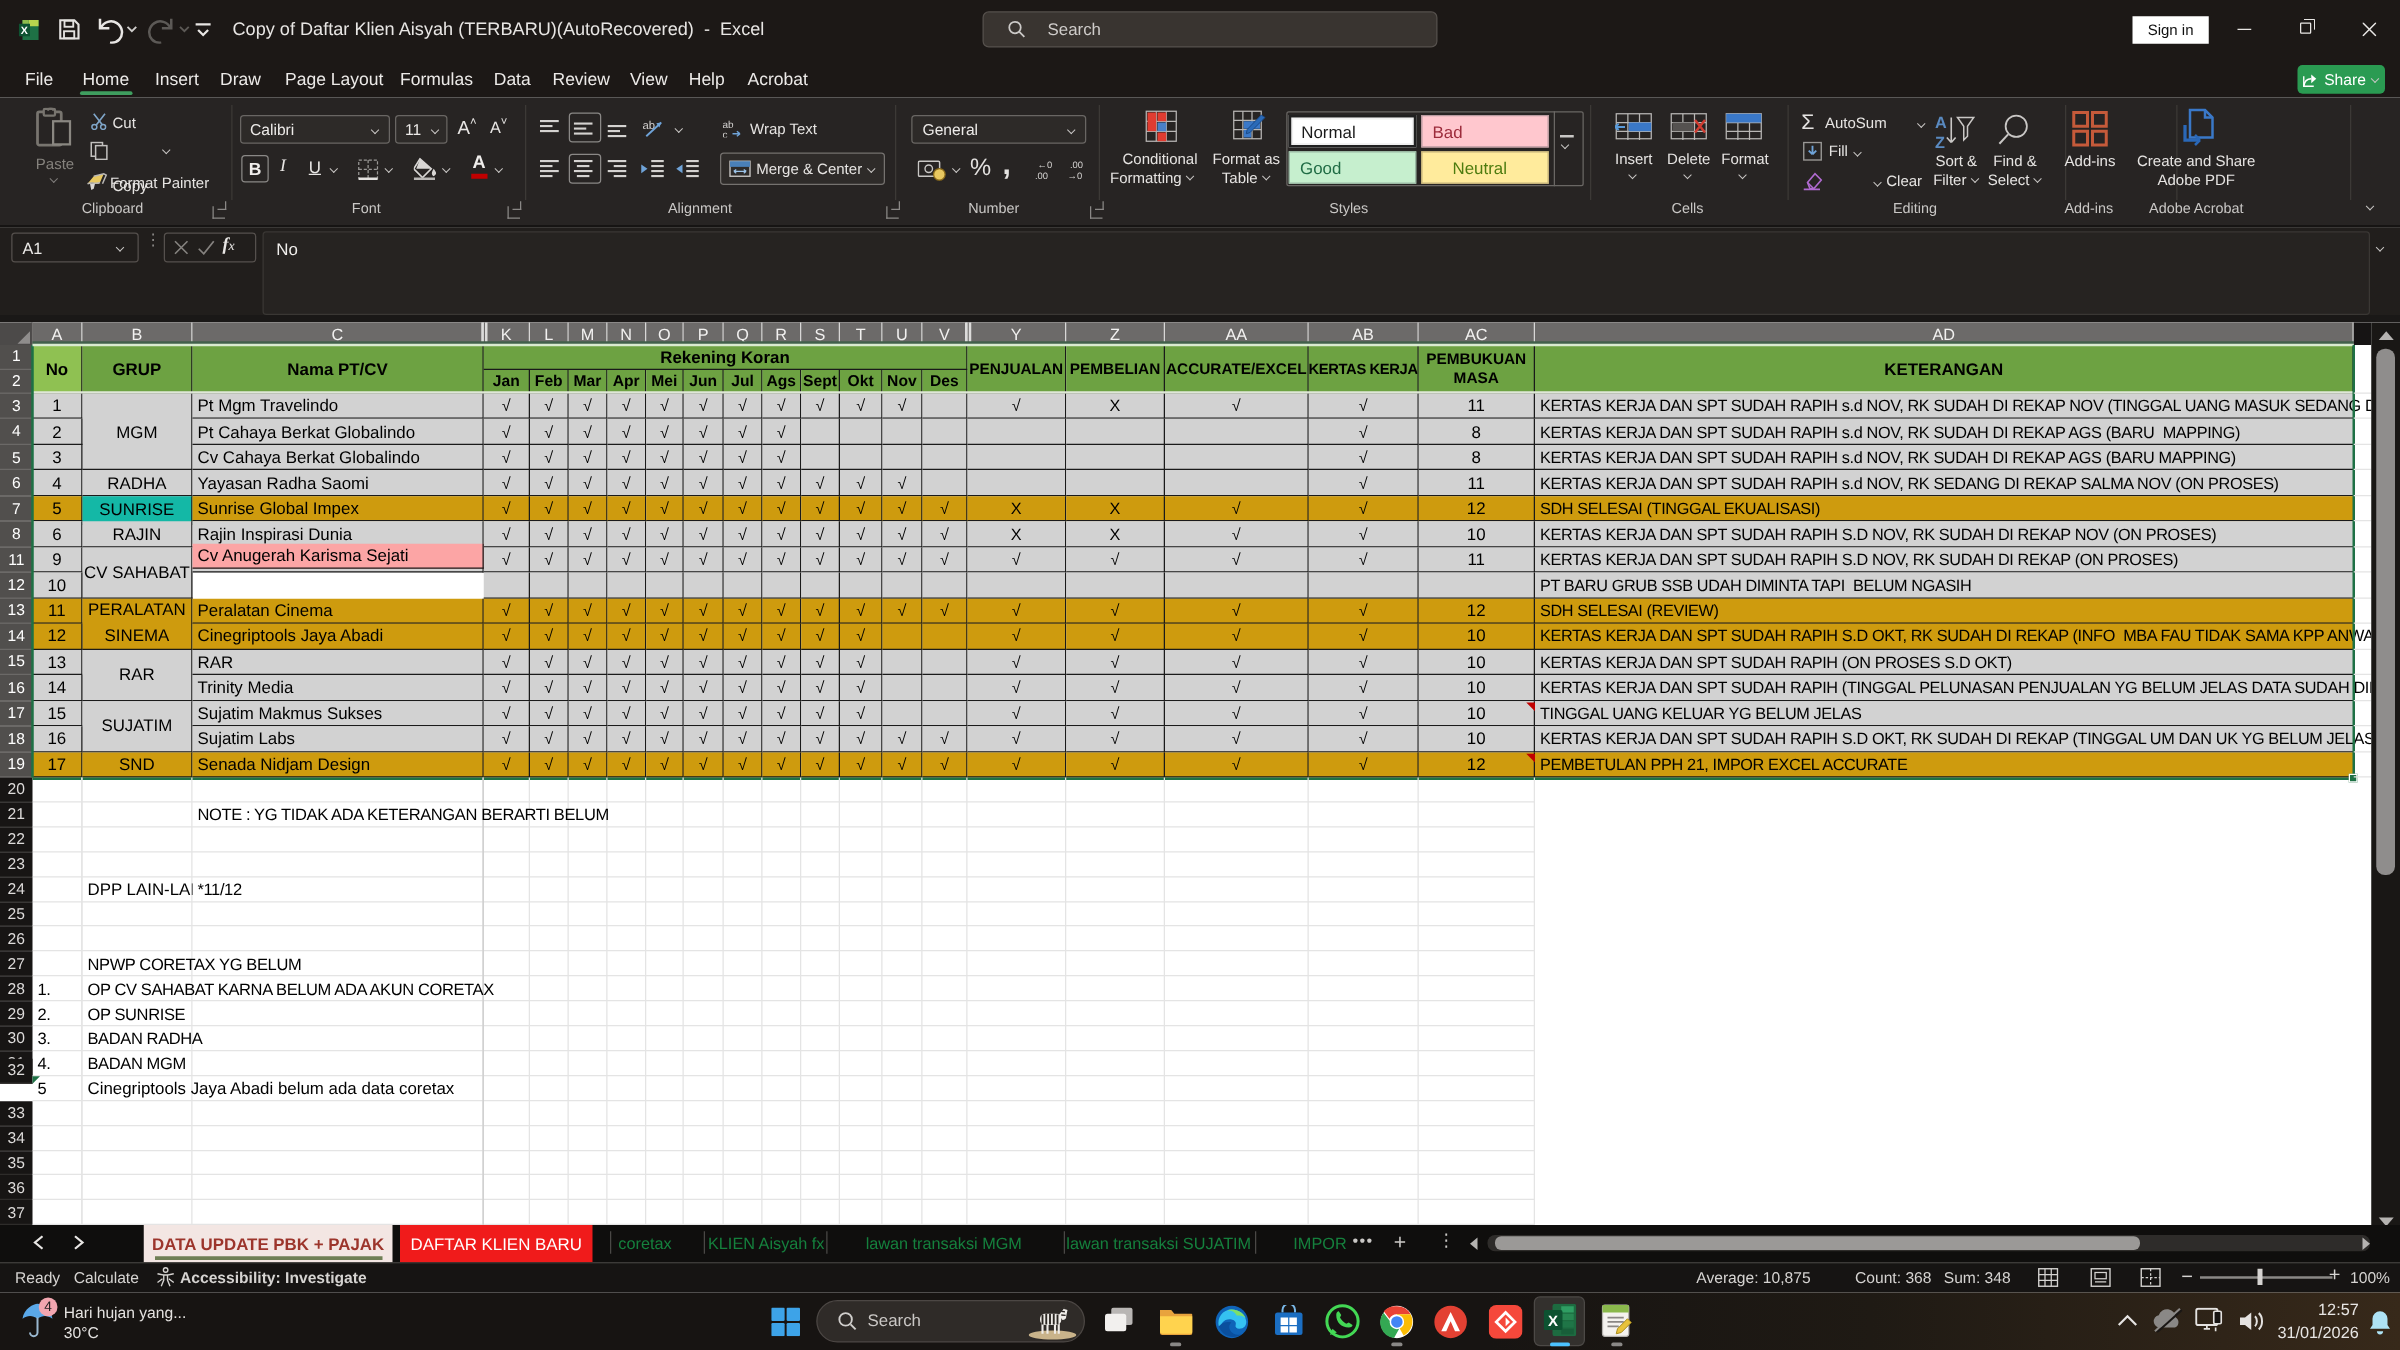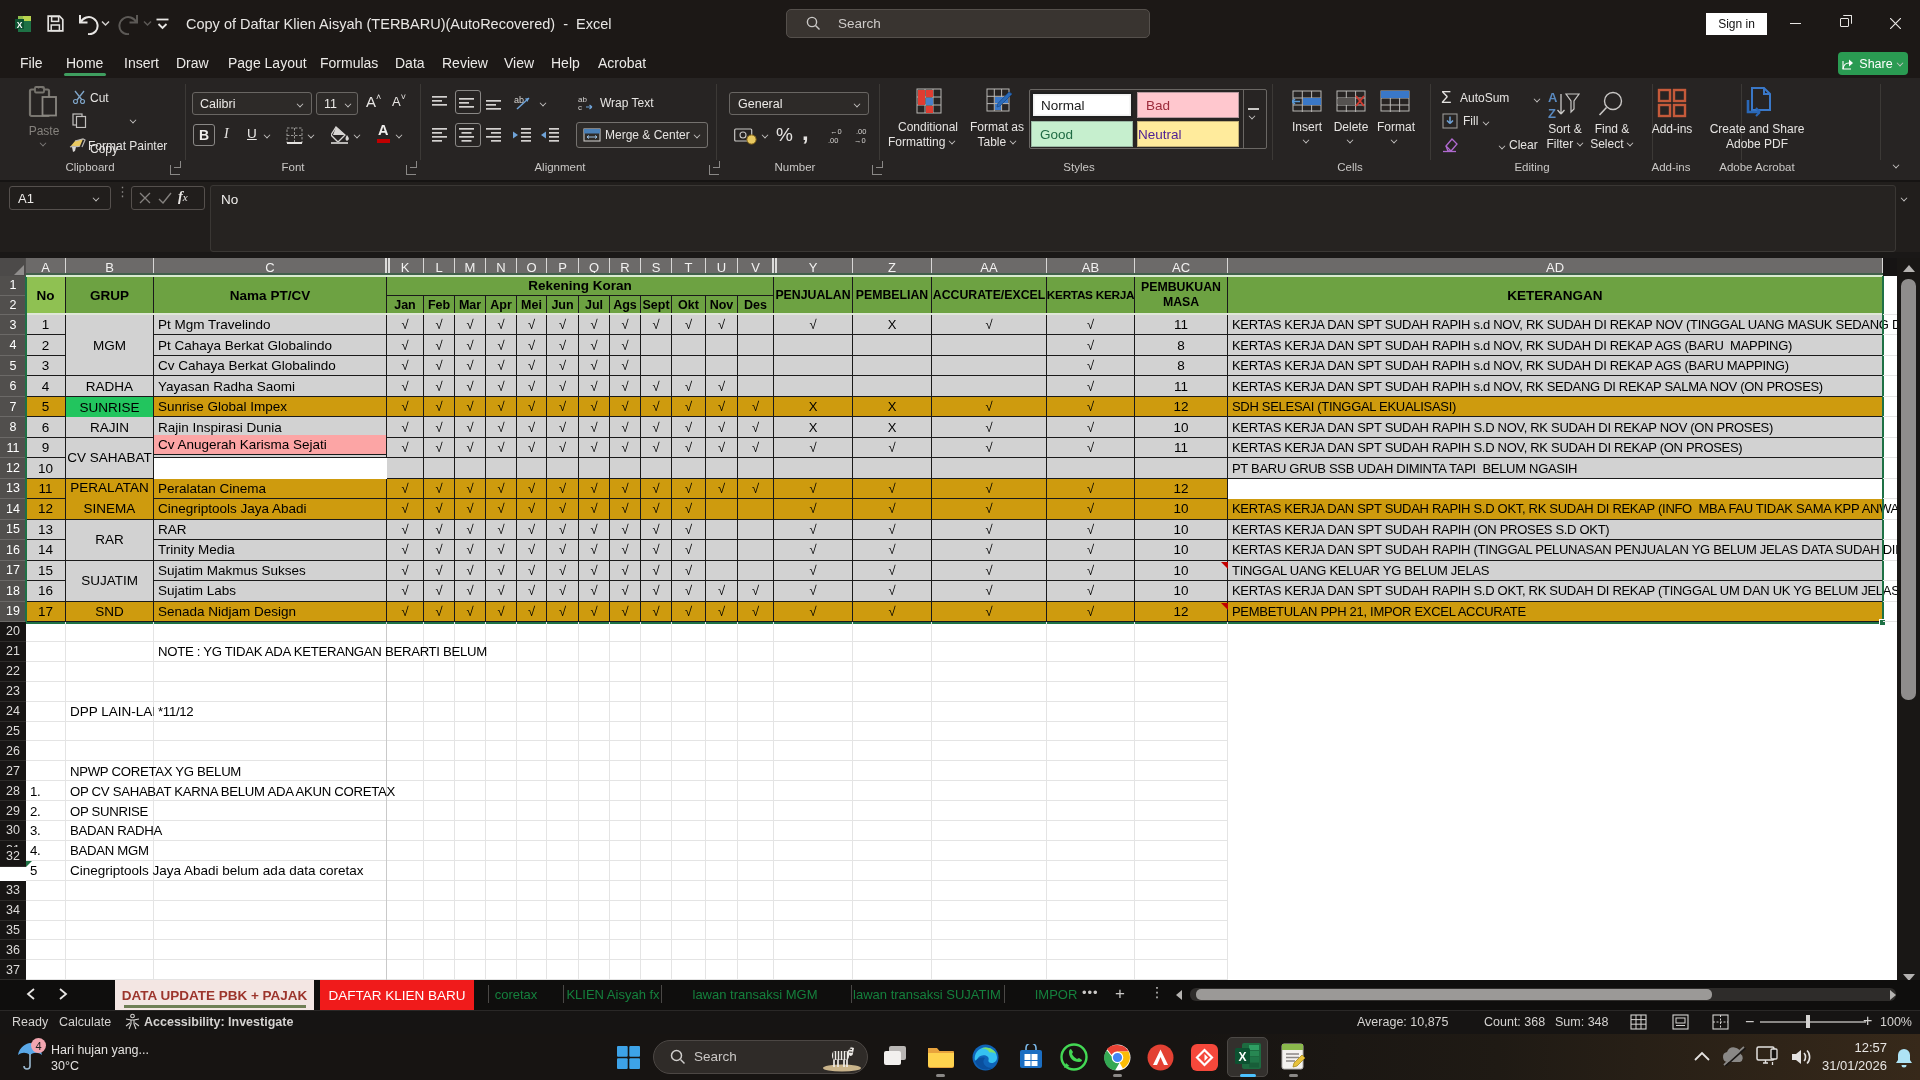--- a/index.html
+++ b/index.html
@@ -279,21 +279,21 @@
  <rect x="9" y="9" width="13" height="6" fill="#3a78c8"></rect>
       <rect x="9" y="16" width="6" height="6" fill="#3a78c8"></rect>
  <path d="M26 6L14 18l-3 1 .8-3.5L23 4z" fill="#2a6ab8" stroke="#1a4a88" stroke-width=".8"></path>
 </svg>
 <div class="abs rbtxt" style="left:957px;top:120px;width:80px;text-align:center;">Format as</div>
 <div class="abs rbtxt" style="left:957px;top:135px;width:80px;text-align:center;">Table <span class="car" style="vertical-align:1px;"></span></div>
 <div class="abs" style="left:1029px;top:89px;width:238px;height:60px;border:1px solid #6a6764;border-radius:2px;"></div>
     <div class="abs" style="left:1031px;top:92px;width:102px;height:26px;background:#ffffff;color:#1a1a1a;border:2px solid #202020;box-shadow:0 0 0 1.5px #f0f0f0 inset;font-size:13.5px;display:flex;align-items:center;padding-left:8px;">Normal</div>
     <div class="abs" style="left:1137px;top:92px;width:102px;height:26px;background:#ffc7ce;color:#9c2b3b;border:1px solid #b89aa0;font-size:13.5px;display:flex;align-items:center;padding-left:8px;">Bad</div>
     <div class="abs" style="left:1031px;top:121px;width:102px;height:26px;background:#c6efce;color:#1f6b44;border:1px solid #9ab8a4;font-size:13.5px;display:flex;align-items:center;padding-left:8px;">Good</div>
-    <div class="abs" style="left:1137px;top:121px;width:102px;height:26px;background:#ffeb9c;color:#4c1d95;border:1px solid #c2b078;font-size:13.5px;display:flex;align-items:center;padding-left:0;">Neutral</div>
+    <div class="abs" style="left:1137px;top:121px;width:102px;height:26px;background:#ffeb9c;color:#4d7c0f;border:1px solid #c2b078;font-size:13.5px;display:flex;align-items:center;padding-left:24px;">Neutral</div>
     <div class="abs" style="left:1243px;top:89px;width:22px;height:60px;border-left:1px solid #6a6764;"></div>
     <div class="abs" style="left:1248px;top:108px;width:11px;height:2px;background:#c9c7c5;"></div>
     <div class="abs car" style="left:1249px;top:113px;"></div>
     <svg class="abs" style="left:1292px;top:90px;" width="30" height="22" viewBox="0 0 30 22">
       <rect x="1" y="1" width="28" height="20" fill="none" stroke="#b9b7b5" stroke-width="1"></rect>
       <path d="M1 8h28M1 15h28M10.3 1v21M19.6 1v21" stroke="#b9b7b5" stroke-width="1"></path>
       <rect x="11" y="8" width="18" height="7" fill="#3a78c8"></rect>
       <path d="M8 11.5H0M0 11.5l3-2.5M0 11.5l3 2.5" stroke="#5a9ad8" stroke-width="1.6" fill="none"></path>
     </svg>
     <div class="abs rbtxt" style="left:1277px;top:120px;width:60px;text-align:center;">Insert</div>
@@ -546,21 +546,21 @@
     <div class="cell bb ctr" style="left:672px;top:376.40999999999997px;width:34px;height:20.47px;background:#d2d2d2;font-size:13px;color:#000;">√</div>
     <div class="cell bb ctr" style="left:706px;top:376.40999999999997px;width:32px;height:20.47px;background:#d2d2d2;font-size:13px;color:#000;">√</div>
     <div class="cell bb ctr" style="left:738px;top:376.40999999999997px;width:36px;height:20.47px;background:#d2d2d2;font-size:13px;color:#000;"></div>
     <div class="cell bb ctr" style="left:774px;top:376.40999999999997px;width:79px;height:20.47px;background:#d2d2d2;font-size:13px;color:#000;"></div>
     <div class="cell bb ctr" style="left:853px;top:376.40999999999997px;width:79px;height:20.47px;background:#d2d2d2;font-size:13px;color:#000;"></div>
     <div class="cell bb ctr" style="left:932px;top:376.40999999999997px;width:115px;height:20.47px;background:#d2d2d2;font-size:13px;color:#000;"></div>
     <div class="cell bb ctr" style="left:1047px;top:376.40999999999997px;width:88px;height:20.47px;background:#d2d2d2;font-size:13px;color:#000;">√</div>
     <div class="cell bb ctr" style="left:1135px;top:376.40999999999997px;width:93px;height:20.47px;background:#d2d2d2;font-size:13.5px;color:#000;">11</div>
     <div class="cell bb lft" style="left:1228px;top:376.40999999999997px;width:656px;height:20.47px;background:#d2d2d2;font-size:13px;color:#000;padding-left:4px;letter-spacing:-0.3px;">KERTAS KERJA DAN SPT SUDAH RAPIH s.d NOV, RK SEDANG DI REKAP SALMA NOV (ON PROSES)</div>
     <div class="cell bb ctr" style="left:26px;top:396.88px;width:40px;height:20.47px;background:#ce9b0e;font-size:13.5px;color:#000;">5</div>
-    <div class="cell bb ctr" style="left:66px;top:396.88px;width:88px;height:23px;background:#22c55e;font-size:13.5px;color:#000;">SUNRISE</div>
+    <div class="cell bb ctr" style="left:66px;top:396.88px;width:88px;height:23px;background:#14b8a6;font-size:13.5px;color:#000;">SUNRISE</div>
     <div class="cell bb lft" style="left:154px;top:396.88px;width:233px;height:20.47px;background:#ce9b0e;font-size:13.5px;color:#000;padding-left:4px;">Sunrise Global Impex</div>
     <div class="cell bb ctr" style="left:387px;top:396.88px;width:37px;height:20.47px;background:#ce9b0e;font-size:13px;color:#000;">√</div>
     <div class="cell bb ctr" style="left:424px;top:396.88px;width:31px;height:20.47px;background:#ce9b0e;font-size:13px;color:#000;">√</div>
     <div class="cell bb ctr" style="left:455px;top:396.88px;width:31px;height:20.47px;background:#ce9b0e;font-size:13px;color:#000;">√</div>
     <div class="cell bb ctr" style="left:486px;top:396.88px;width:31px;height:20.47px;background:#ce9b0e;font-size:13px;color:#000;">√</div>
     <div class="cell bb ctr" style="left:517px;top:396.88px;width:30px;height:20.47px;background:#ce9b0e;font-size:13px;color:#000;">√</div>
     <div class="cell bb ctr" style="left:547px;top:396.88px;width:32px;height:20.47px;background:#ce9b0e;font-size:13px;color:#000;">√</div>
     <div class="cell bb ctr" style="left:579px;top:396.88px;width:31px;height:20.47px;background:#ce9b0e;font-size:13px;color:#000;">√</div>
     <div class="cell bb ctr" style="left:610px;top:396.88px;width:31px;height:20.47px;background:#ce9b0e;font-size:13px;color:#000;">√</div>
     <div class="cell bb ctr" style="left:641px;top:396.88px;width:31px;height:20.47px;background:#ce9b0e;font-size:13px;color:#000;">√</div>
@@ -648,20 +648,21 @@
     <div class="cell bb ctr" style="left:610px;top:478.76px;width:31px;height:20.47px;background:#ce9b0e;font-size:13px;color:#000;">√</div>
     <div class="cell bb ctr" style="left:641px;top:478.76px;width:31px;height:20.47px;background:#ce9b0e;font-size:13px;color:#000;">√</div>
     <div class="cell bb ctr" style="left:672px;top:478.76px;width:34px;height:20.47px;background:#ce9b0e;font-size:13px;color:#000;">√</div>
     <div class="cell bb ctr" style="left:706px;top:478.76px;width:32px;height:20.47px;background:#ce9b0e;font-size:13px;color:#000;">√</div>
     <div class="cell bb ctr" style="left:738px;top:478.76px;width:36px;height:20.47px;background:#ce9b0e;font-size:13px;color:#000;">√</div>
     <div class="cell bb ctr" style="left:774px;top:478.76px;width:79px;height:20.47px;background:#ce9b0e;font-size:13px;color:#000;">√</div>
     <div class="cell bb ctr" style="left:853px;top:478.76px;width:79px;height:20.47px;background:#ce9b0e;font-size:13px;color:#000;">√</div>
     <div class="cell bb ctr" style="left:932px;top:478.76px;width:115px;height:20.47px;background:#ce9b0e;font-size:13px;color:#000;">√</div>
     <div class="cell bb ctr" style="left:1047px;top:478.76px;width:88px;height:20.47px;background:#ce9b0e;font-size:13px;color:#000;">√</div>
     <div class="cell bb ctr" style="left:1135px;top:478.76px;width:93px;height:20.47px;background:#ce9b0e;font-size:13.5px;color:#000;">12</div>
+    <div class="cell bb lft" style="left:1228px;top:478.76px;width:656px;height:20.47px;background:#ce9b0e;font-size:13px;color:#000;padding-left:4px;letter-spacing:-0.3px;">SDH SELESAI (REVIEW)</div>
     <div class="cell bb ctr" style="left:26px;top:499.23px;width:40px;height:20.47px;background:#ce9b0e;font-size:13.5px;color:#000;">12</div>
     <div class="cell bb lft" style="left:154px;top:499.23px;width:233px;height:20.47px;background:#ce9b0e;font-size:13.5px;color:#000;padding-left:4px;">Cinegriptools Jaya Abadi</div>
     <div class="cell bb ctr" style="left:387px;top:499.23px;width:37px;height:20.47px;background:#ce9b0e;font-size:13px;color:#000;">√</div>
     <div class="cell bb ctr" style="left:424px;top:499.23px;width:31px;height:20.47px;background:#ce9b0e;font-size:13px;color:#000;">√</div>
     <div class="cell bb ctr" style="left:455px;top:499.23px;width:31px;height:20.47px;background:#ce9b0e;font-size:13px;color:#000;">√</div>
     <div class="cell bb ctr" style="left:486px;top:499.23px;width:31px;height:20.47px;background:#ce9b0e;font-size:13px;color:#000;">√</div>
     <div class="cell bb ctr" style="left:517px;top:499.23px;width:30px;height:20.47px;background:#ce9b0e;font-size:13px;color:#000;">√</div>
     <div class="cell bb ctr" style="left:547px;top:499.23px;width:32px;height:20.47px;background:#ce9b0e;font-size:13px;color:#000;">√</div>
     <div class="cell bb ctr" style="left:579px;top:499.23px;width:31px;height:20.47px;background:#ce9b0e;font-size:13px;color:#000;">√</div>
     <div class="cell bb ctr" style="left:610px;top:499.23px;width:31px;height:20.47px;background:#ce9b0e;font-size:13px;color:#000;">√</div>

